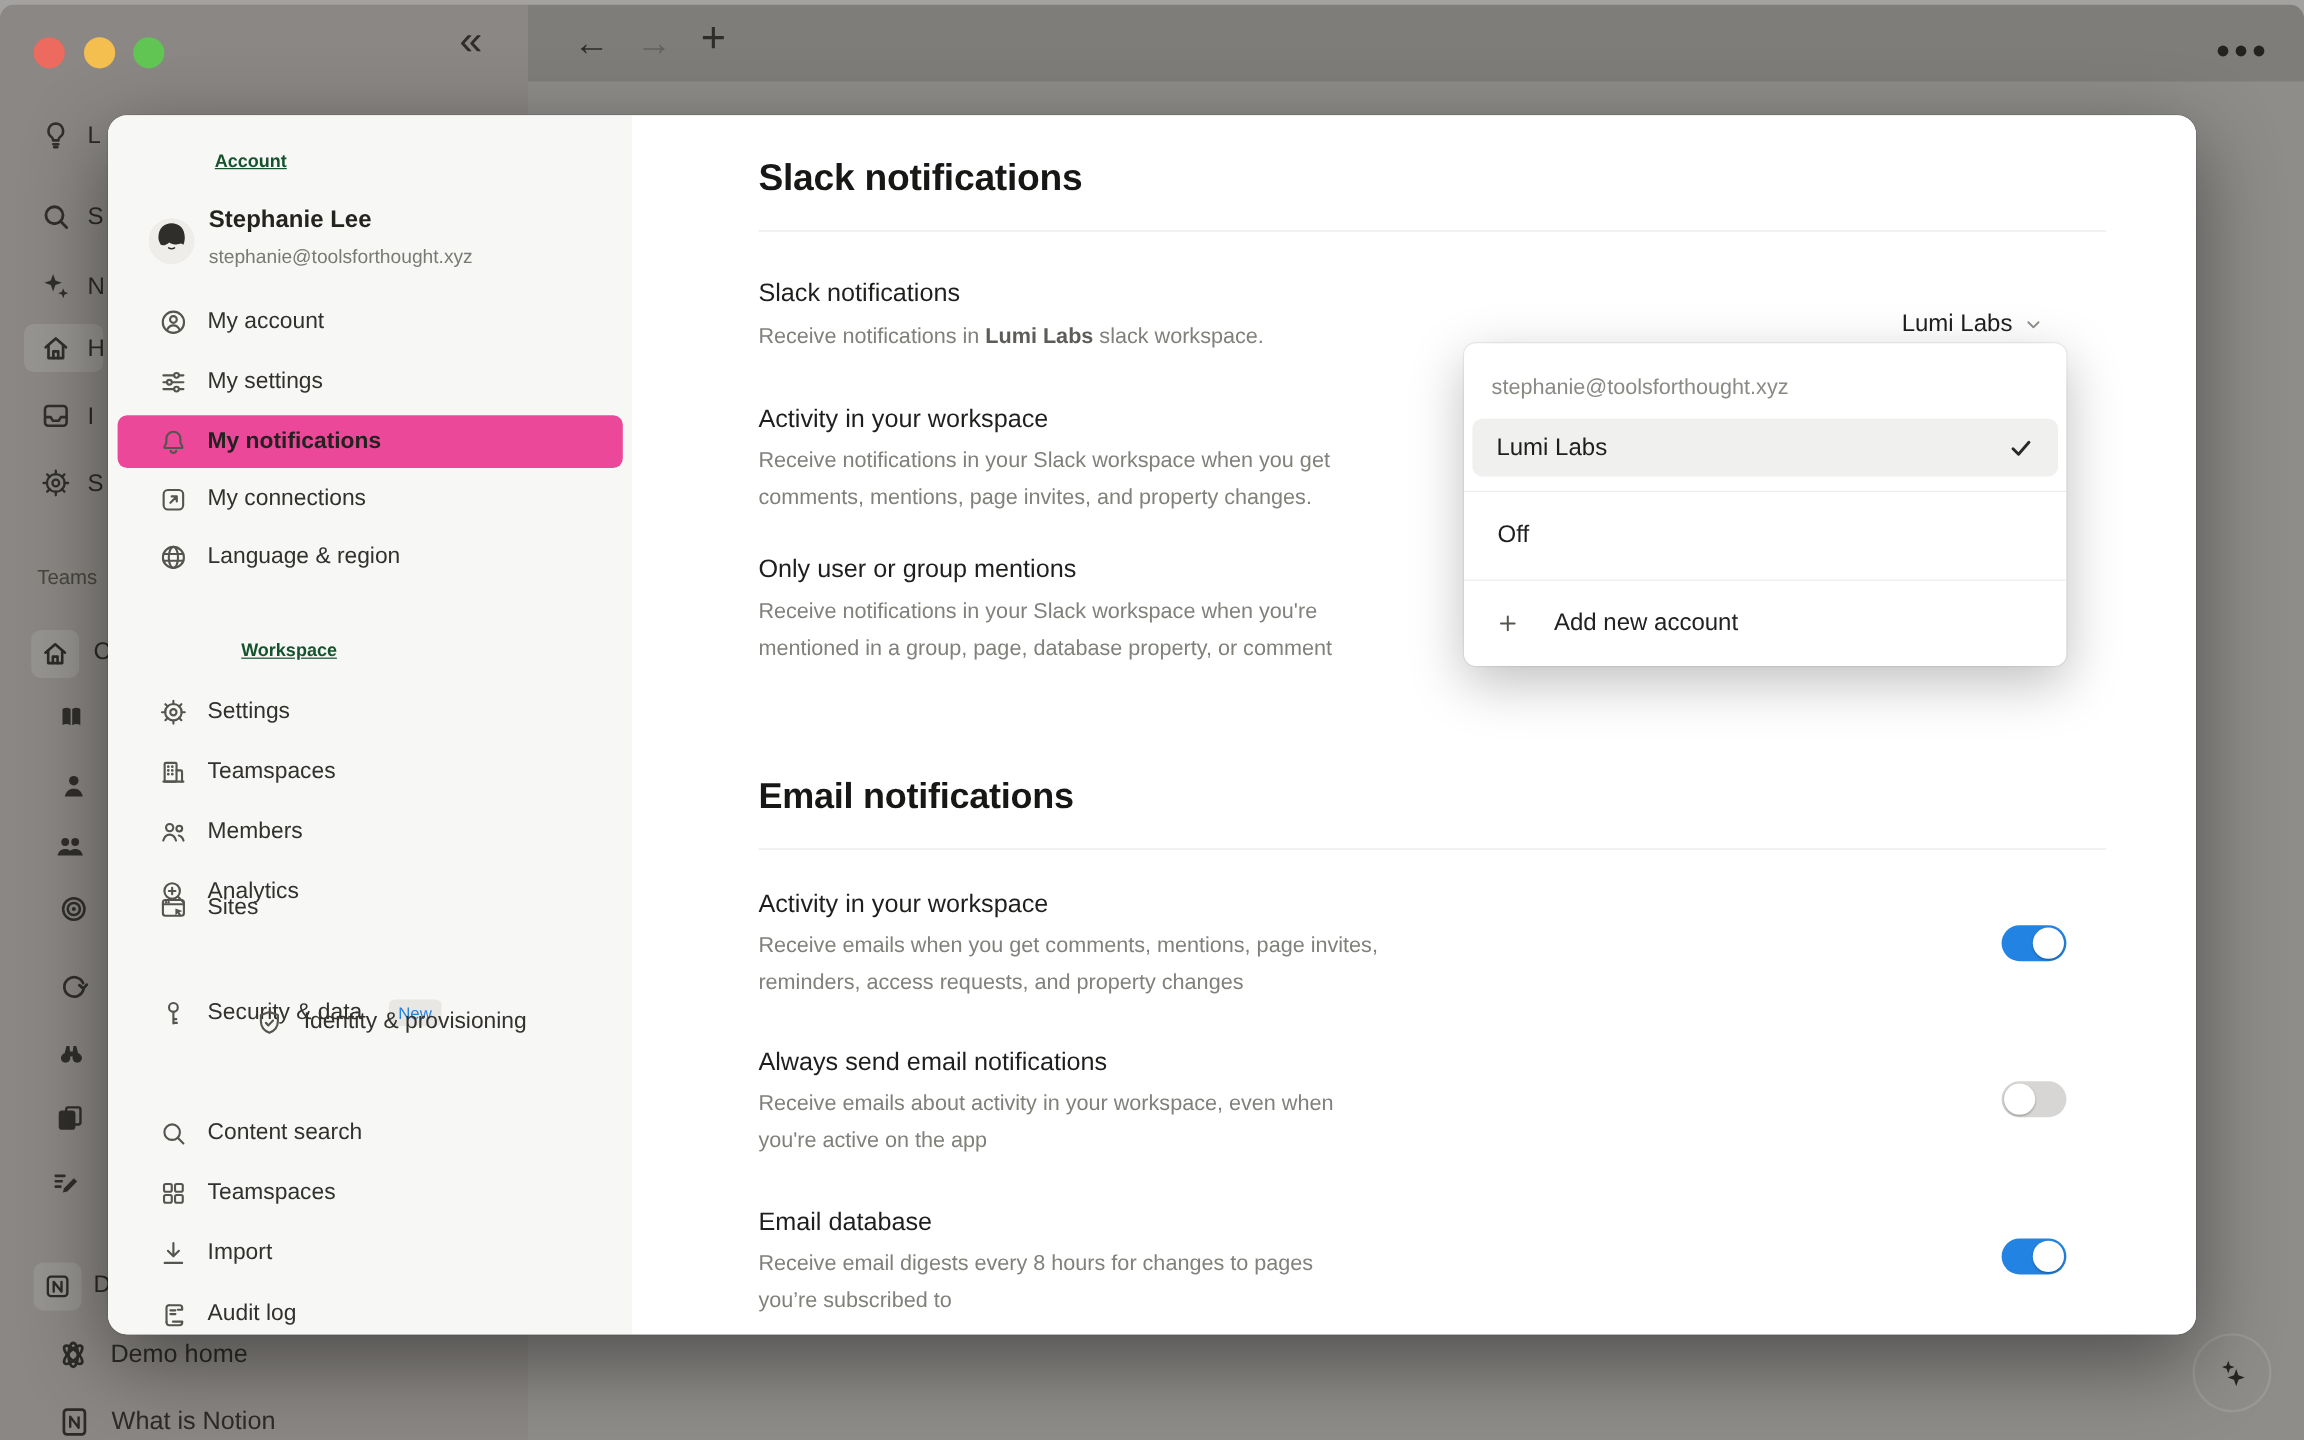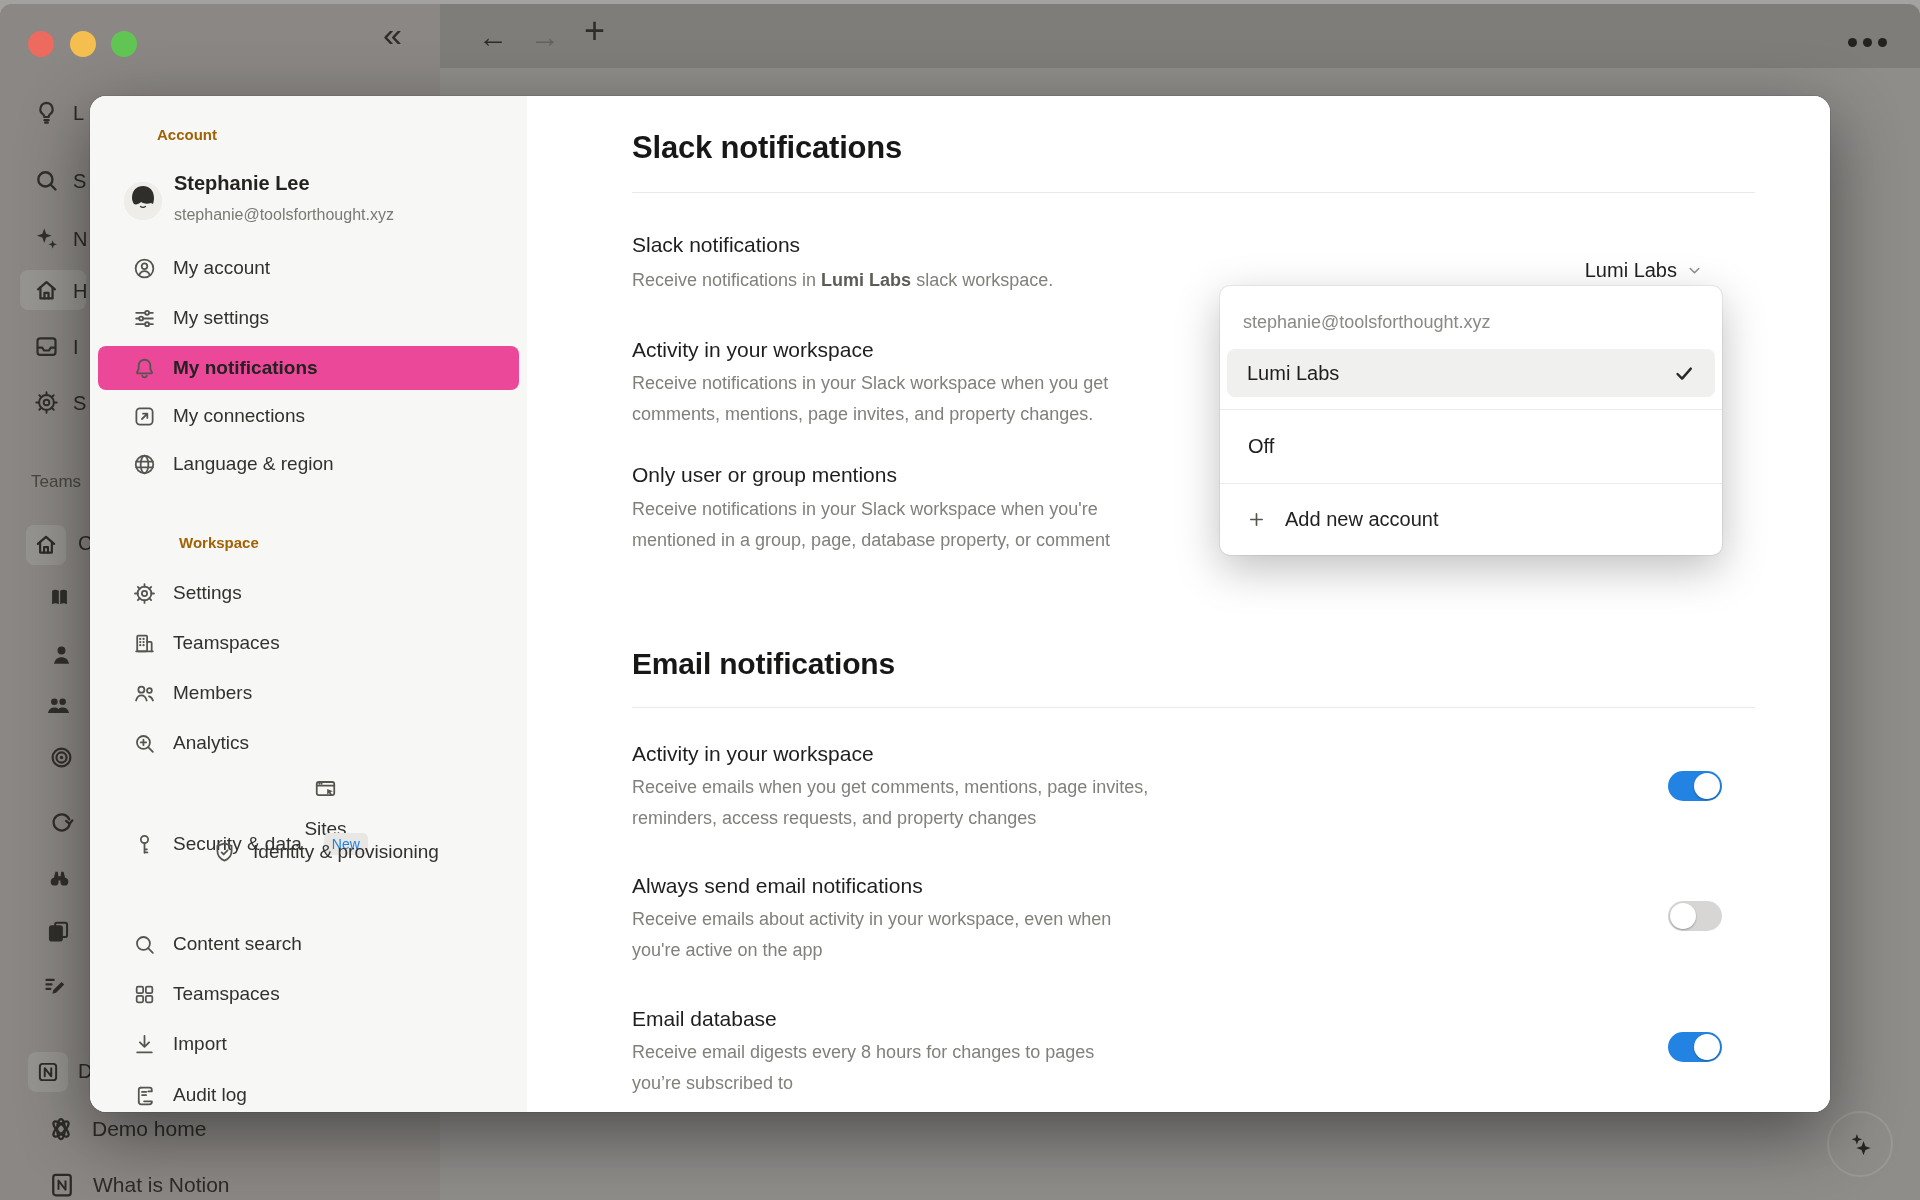--- a/index.html
+++ b/index.html
@@ -34,21 +34,21 @@
 
   .ai-btn { position:absolute; left:1827px; top:1107px; width:66px; height:66px; border-radius:50%;
     border:2px solid #9b9996; display:flex; align-items:center; justify-content:center; color:#262521; }
   .ai-btn svg { width:30px; height:30px; }
 
   
   .modal { position:absolute; left:90px; top:92px; width:1740px; height:1016px; background:#ffffff;
     border-radius:16px; box-shadow:0 22px 70px rgba(0,0,0,0.45), 0 0 0 1px rgba(0,0,0,0.08);
     overflow:hidden; z-index:20; }
   .msidebar { position:absolute; left:0; top:0; width:437px; height:100%; background:#f7f7f5; }
-  .mheader { position:absolute; left:67px; font-size:15px; font-weight:600; color:#a16207; }
+  .mheader { position:absolute; left:89px; font-size:15px; font-weight:600; color:#14532d;text-decoration:underline; }
   .userblock { position:absolute; left:34px; top:86px; width:38px; height:38px; border-radius:50%;
     background:#e8e6e3; overflow:hidden; }
   .uname { position:absolute; left:84px; top:76px; font-size:20px; font-weight:600; color:#24231f; }
   .uemail { position:absolute; left:84px; top:110px; font-size:16px; color:#7a7974; }
   .srow { position:absolute; left:8px; width:421px; height:44px; border-radius:8px;
     display:flex; align-items:center; padding-left:34px; gap:16px; color:#3d3c38; }
   .srow.sel { background:#ec4899; }
   .srow .ic { width:25px; height:25px; color:#55544f; flex:0 0 auto; }
   .srow .ic svg { width:100%; height:100%; }
   .srow .slabel { font-size:19px; color:#32312e; white-space:nowrap; }
@@ -78,21 +78,21 @@
     border-radius:10px; box-shadow:0 14px 44px rgba(0,0,0,0.25), 0 0 0 1px rgba(0,0,0,0.06); z-index:30; }
   .dd-email { position:absolute; left:23px; top:26px; font-size:18px; color:#8a8984; }
   .dd-sel { position:absolute; left:7px; top:63px; width:488px; height:48px; border-radius:8px;
     background:#f0f0ee; display:flex; align-items:center; padding:0 19px 0 20px; }
   .dd-sel .lbl { font-size:20px; color:#1f1e1d; flex:1; }
   .dd-sel svg { width:24px; height:24px; color:#2a2927; }
   .dd-div { position:absolute; left:0; width:502px; height:1px; background:#ececeb; }
   .dd-off { position:absolute; left:28px; top:123px; height:74px; display:flex; align-items:center;
     font-size:20px; color:#1f1e1d; width:446px; }
   .dd-add { position:absolute; left:26px; top:197px; height:72px; display:flex; align-items:center;
-    gap:18px; font-size:20px; color:#232221; width:450px; }
+    gap:28px; font-size:20px; color:#232221; width:450px; }
   .dd-add svg { width:21px; height:21px; color:#55544f; }
 </style>
 </head>
 <body>
 
 <div class="window">
 
   <div class="bg-titlebar"></div>
   <div class="bg-titlebar-main"></div>
   <div class="bg-sidebar"></div>
@@ -338,21 +338,21 @@
             </svg></span>
         <span class="slabel">Members</span>
       </div>
       <div class="srow" style="top:625px;">
         <span class="ic"><svg viewBox="0 0 24 24" fill="none" stroke="currentColor" stroke-width="1.7" stroke-linecap="round" stroke-linejoin="round">
               <circle cx="11" cy="11" r="6.2"></circle>
               <path d="M15.5 15.5L20 20M11 8.4v5.2M8.4 11h5.2"></path>
             </svg></span>
         <span class="slabel">Analytics</span>
       </div>
-      <div class="srow" style="top:681px;flex-direction:column;">
+      <div class="srow" style="top:639px;">
         <span class="ic"><svg viewBox="0 0 24 24" fill="none" stroke="currentColor" stroke-width="1.7" stroke-linecap="round" stroke-linejoin="round">
               <rect x="3.6" y="4.8" width="16.8" height="12.6" rx="2"></rect>
               <path d="M3.6 8.2h16.8"></path>
               <path d="M6.1 6.5h.01M8.2 6.5h.01" stroke-width="2"></path>
               <path d="M13.6 11.6l5.6 2-2.4.9 1.6 2.6-1.5.9-1.6-2.6-1.7 1.8z" fill="currentColor" stroke="none"></path>
             </svg></span>
         <span class="slabel">Sites</span>
       </div>
       <div class="srow" style="top:726px;">
         <span class="ic"><svg viewBox="0 0 24 24" fill="none" stroke="currentColor" stroke-width="1.7" stroke-linecap="round" stroke-linejoin="round">

